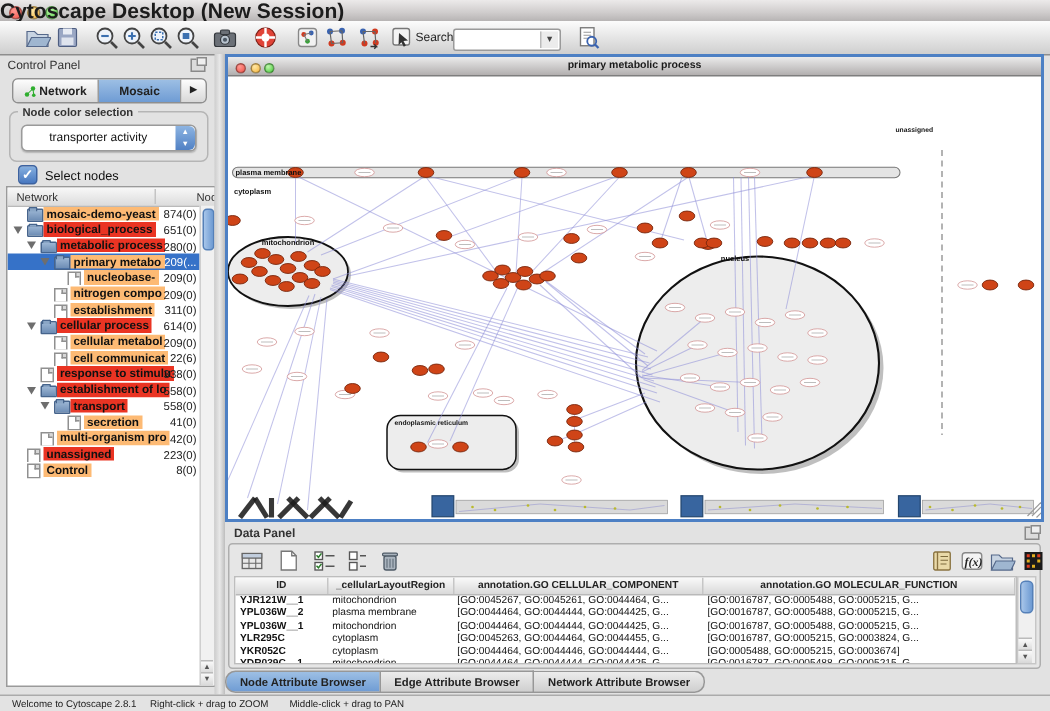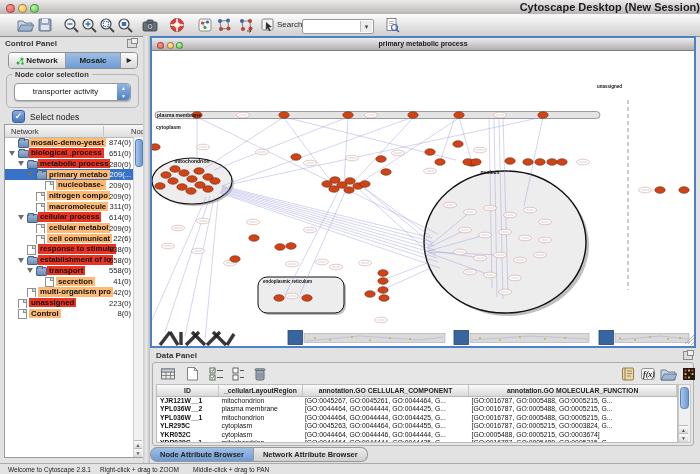--- a/index.html
+++ b/index.html
@@ -2,39 +2,39 @@
 <html><head>
 <meta charset="utf-8">
 <style>
   html,body{margin:0;padding:0;background:#fff;}
   .app{position:relative;width:700px;height:474px;overflow:hidden;background:#e2e2e2;
        font-family:"Liberation Sans",sans-serif;-webkit-font-smoothing:antialiased;}
   
   .titlebar{position:absolute;left:0;top:0;width:700px;height:14px;
     background:linear-gradient(#eceaea,#cfcccc 60%,#b7b4b4);border-bottom:1px solid #8a8a8a;}
   .titlebar .title{position:absolute;left:0;right:0;top:0;height:14px;line-height:14px;
-    text-align:right;font-size:11px;font-weight:bold;color:#1c1c1c;}
+    text-align:left;font-size:14px;font-weight:bold;color:#1c1c1c;}
   .lights{position:absolute;left:6px;top:4px;display:flex;gap:3px;}
   .light{width:7px;height:7px;border-radius:50%;border:0.5px solid rgba(0,0,0,.35);}
   .l-red{background:radial-gradient(circle at 35% 30%,#ff9a93,#f1544a);}
   .l-yellow{background:radial-gradient(circle at 35% 30%,#ffe9a8,#f5b43c);}
   .l-green{background:radial-gradient(circle at 35% 30%,#c4f7b0,#46ca39);}
   
   .toolbar{position:absolute;left:0;top:14px;width:700px;height:22px;
     background:linear-gradient(#fcfcfc,#e3e3e3 55%,#cfcfcf);border-bottom:1px solid #8e8e8e;}
   .tbtn{position:absolute;top:2px;width:18px;height:18px;}
   .tbtn svg{width:18px;height:18px;}
   .search-label{position:absolute;top:6px;font-size:8px;color:#222;}
   .search-combo{position:absolute;top:5px;width:70px;height:13px;background:#fff;
     border:1px solid #9a9a9a;border-radius:2px;}
   .search-combo .arrow{position:absolute;right:1px;top:1px;bottom:1px;width:11px;background:#ececec;
     border-left:1px solid #bbb;font-size:7px;line-height:11px;text-align:center;color:#444;}
   
   .cp-header{position:absolute;left:0;top:36px;width:143px;height:14px;font-size:8px;
-    font-weight:bold;color:#333;}
+    font-weight:normal;color:#333;}
   .cp-header .t{position:absolute;left:5px;top:3px;}
   .float-icon{position:absolute;width:8px;height:7px;border:1px solid #8a8a8a;background:#dcdcdc;}
   .float-icon:before{content:"";position:absolute;right:-2px;top:-2px;width:5px;height:4px;
     border:1px solid #8a8a8a;background:#efefef;}
   .cp-tabs{position:absolute;left:8px;top:52px;width:128px;height:15px;display:flex;
     border:1px solid #8f8f8f;border-radius:4px;overflow:hidden;background:#e9e9e9;}
   .seg{height:15px;line-height:15px;font-size:8px;font-weight:bold;color:#222;text-align:center;
     border-right:1px solid #9a9a9a;background:linear-gradient(#fdfdfd,#d8d8d8);display:flex;
     align-items:center;justify-content:center;gap:2px;}
   .seg.sel{background:linear-gradient(#9dbfe4,#6f9cd4);}
@@ -296,21 +296,21 @@
           <span class="tr-label hl-green" style="left: 51px;">nucleobase-</span>
           <span class="tr-nodes">209(0)</span>
         </div>
         <div class="tree-row">
           <span class="tr-file" style="left: 31px;"></span>
           <span class="tr-label hl-green" style="left: 42px;">nitrogen compo</span>
           <span class="tr-nodes">209(0)</span>
         </div>
         <div class="tree-row">
           <span class="tr-file" style="left: 31px;"></span>
-          <span class="tr-label hl-green" style="left: 42px;">macromolecule</span>
+          <span class="tr-label hl-green" style="left: 42px;">establishment</span>
           <span class="tr-nodes">311(0)</span>
         </div>
         <div class="tree-row">
           <span class="tr-arrow" style="left: 13px;"></span>
           <span class="tr-folder" style="left: 22px;"></span>
           <span class="tr-label hl-red" style="left: 33px;">cellular process</span>
           <span class="tr-nodes">614(0)</span>
         </div>
         <div class="tree-row">
           <span class="tr-file" style="left: 31px;"></span>
@@ -730,20 +730,21 @@
     </div>
     <div class="dp-scroll">
       <div class="dps-thumb"></div>
       <div class="dps-btn" style="bottom:8px">▲</div>
       <div class="dps-btn" style="bottom:0">▼</div>
     </div>
   </div>
 
   <div class="dp-tabs" id="dp-tabs">
       <div class="dp-tab sel">Node Attribute Browser</div>
+      <div class="dp-tab">Edge Attribute Browser</div>
       <div class="dp-tab">Network Attribute Browser</div>
     </div>
 
   <div class="statusbar">
     <span style="left:8px">Welcome to Cytoscape 2.8.1</span>
     <span style="left:100px">Right-click + drag to ZOOM</span>
     <span style="left:193px">Middle-click + drag to PAN</span>
   </div>
 
 </div>

